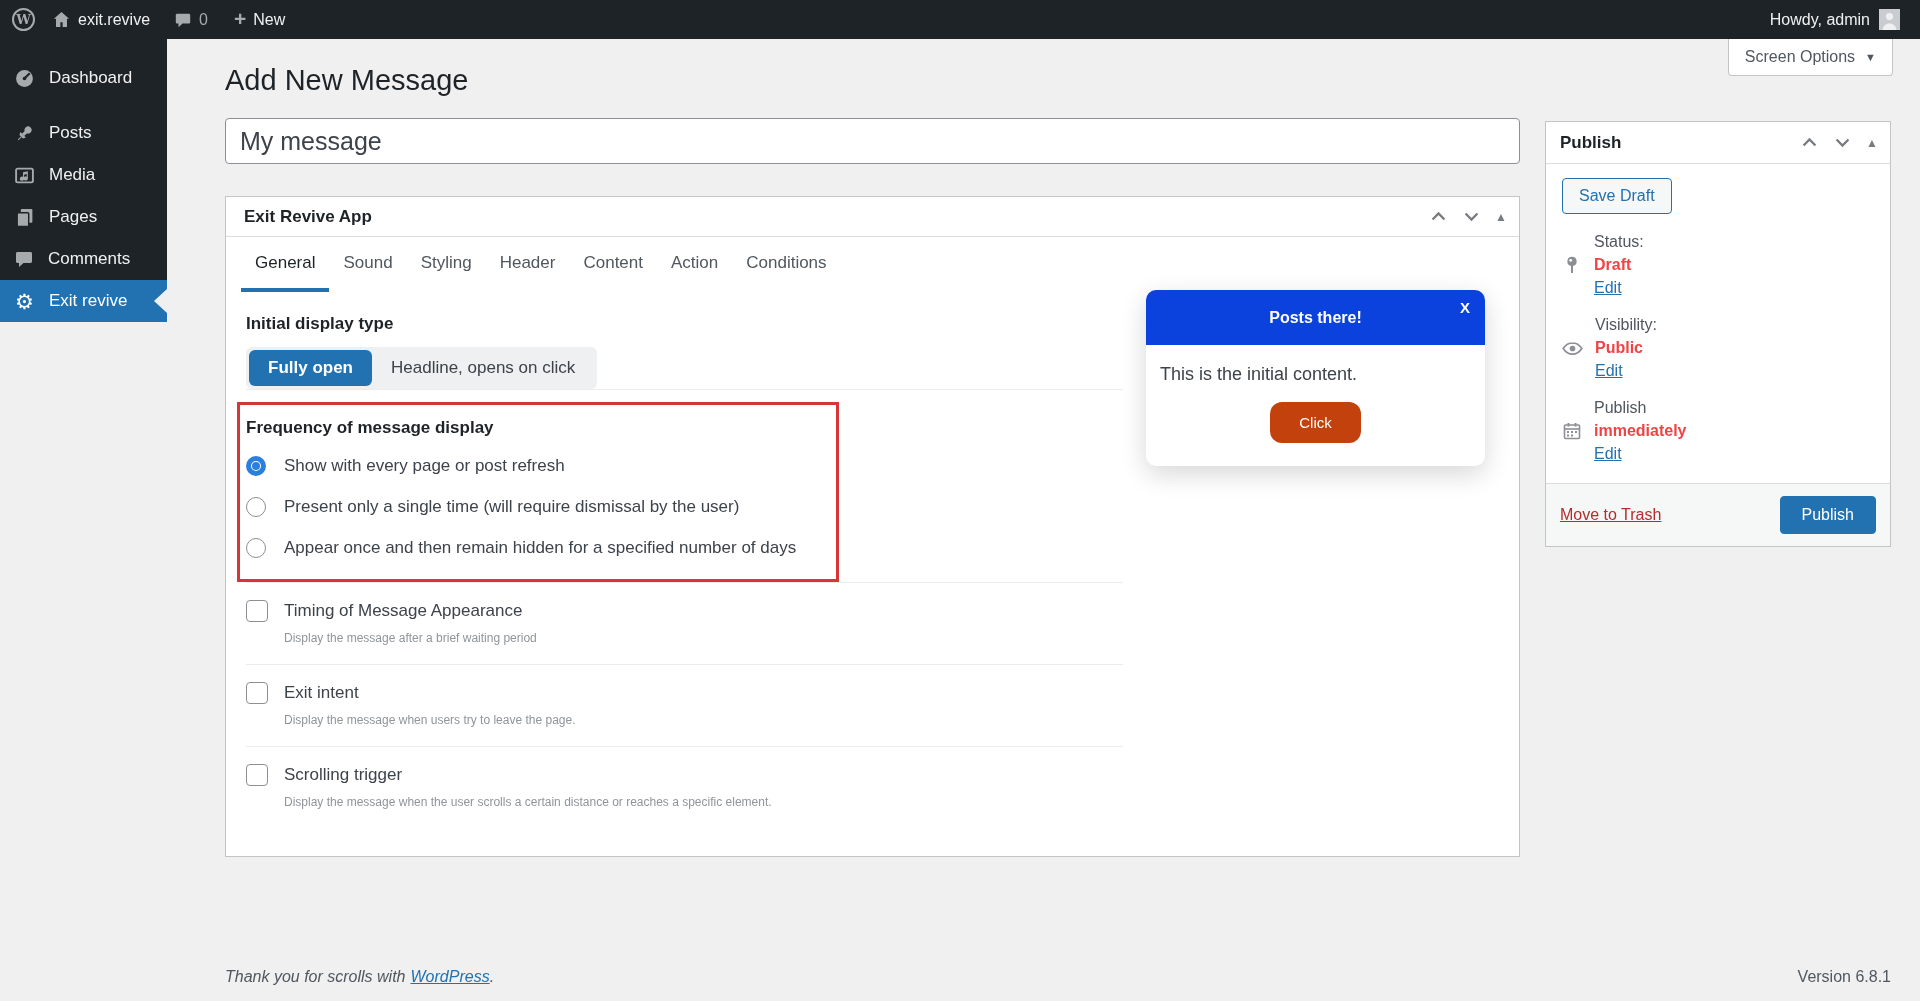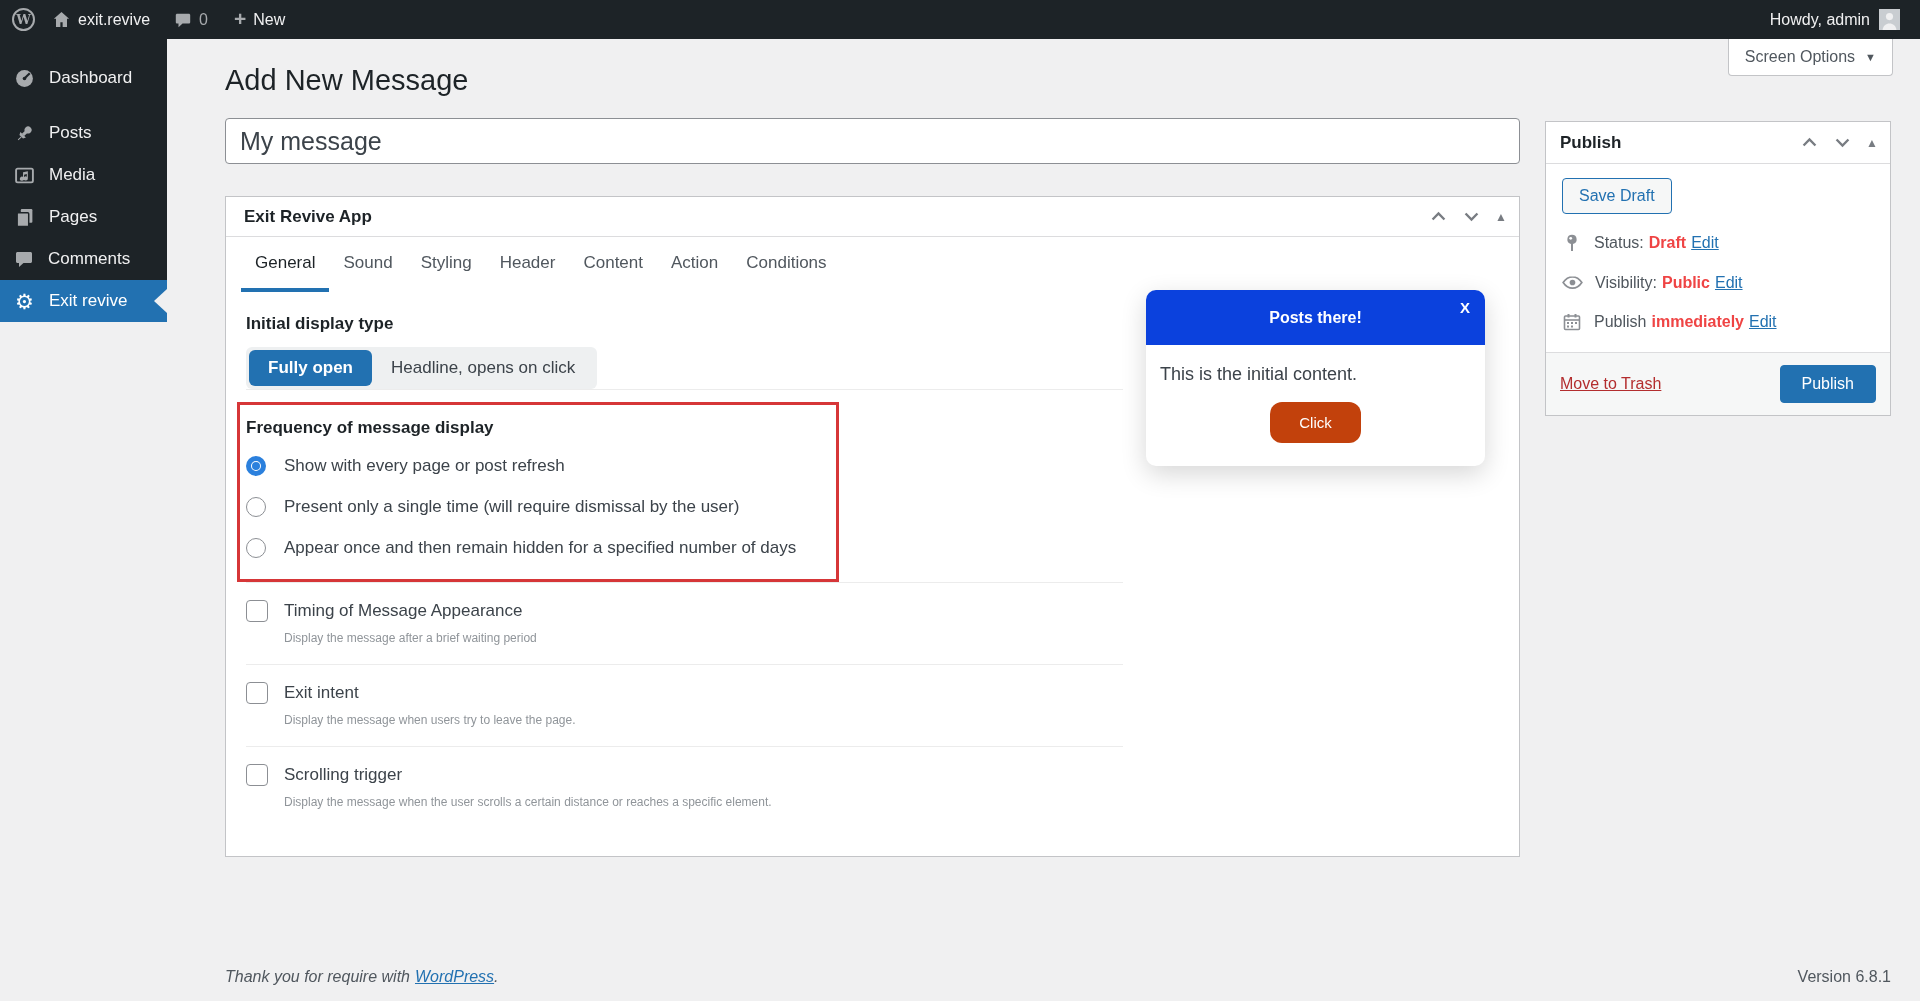--- a/index.html
+++ b/index.html
@@ -144,21 +144,21 @@
 
   
   .publish-box .postbox-header { height:42px; padding:0 12px 0 14px; }
   .publish-body { padding:14px 16px 4px; }
   .save-draft-btn {
     background:#f6f7f7; border:1px solid #2271b1; color:#2271b1;
     font-size:16px; font-family:inherit; border-radius:4px; padding:8px 16px; cursor:pointer;
   }
   .misc-row { display:flex; align-items:center; gap:12px; margin-top:19px; font-size:16px; color:#50575e; }
   .misc-row svg { display:block; flex:none; }
-  .misc-text { display:flex; align-items:baseline; gap:5px; }
+  .misc-text { display:flex; align-items:baseline; gap:5px;flex-direction:column; }
   .misc-strong { color:#ef4444; font-weight:bold; }
   .edit-link { color:#2271b1; text-decoration:underline; cursor:pointer; }
   .publish-footer {
     margin-top:16px; border-top:1px solid #dcdcde; background:#f6f7f7;
     padding:12px 14px; display:flex; align-items:center; justify-content:space-between;
   }
   .trash-link { color:#b32d2e; text-decoration:underline; font-size:16px; cursor:pointer; }
   .publish-btn {
     background:#2271b1; border:1px solid #2271b1; color:#fff; font-size:16px;
     font-family:inherit; border-radius:4px; padding:9px 21px; cursor:pointer;
@@ -466,17 +466,17 @@
       <span class="popup-title">Posts there!</span>
       <span class="popup-close">X</span>
     </div>
     <div class="popup-body">
       <div class="popup-text">This is the initial content.</div>
       <button class="popup-btn">Click</button>
     </div>
   </div>
 
   <div class="footer-row">
-    <span class="footer-thanks"><span>Thank you for require with</span><span class="wp-link">WordPress</span><span>.</span></span>
+    <span class="footer-thanks"><span>Thank you for scrolls with</span><span class="wp-link">WordPress</span><span>.</span></span>
     <span>Version 6.8.1</span>
   </div>
 
 </div>
 
 </body></html>

